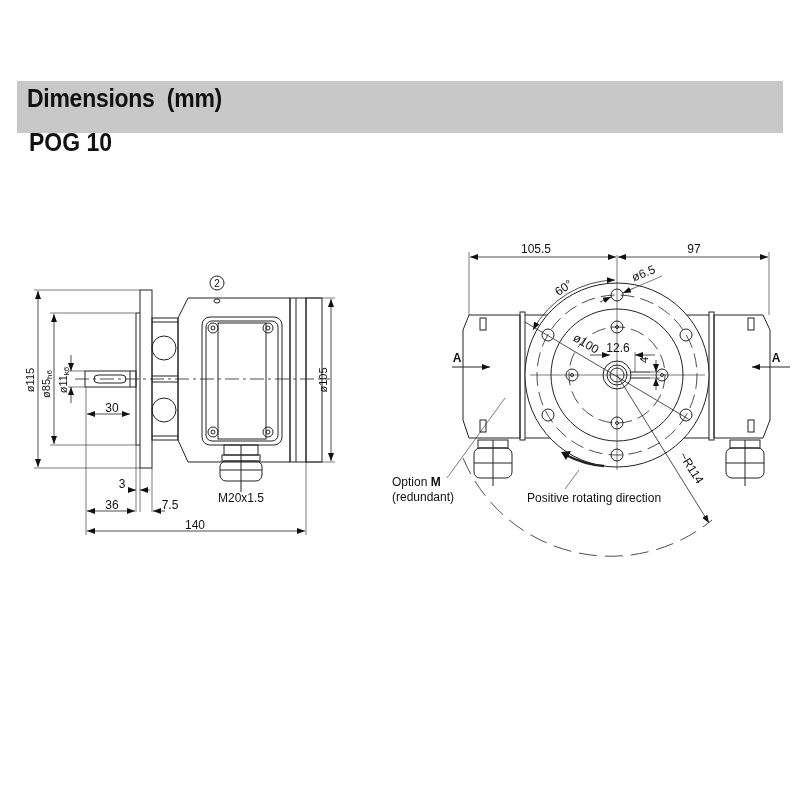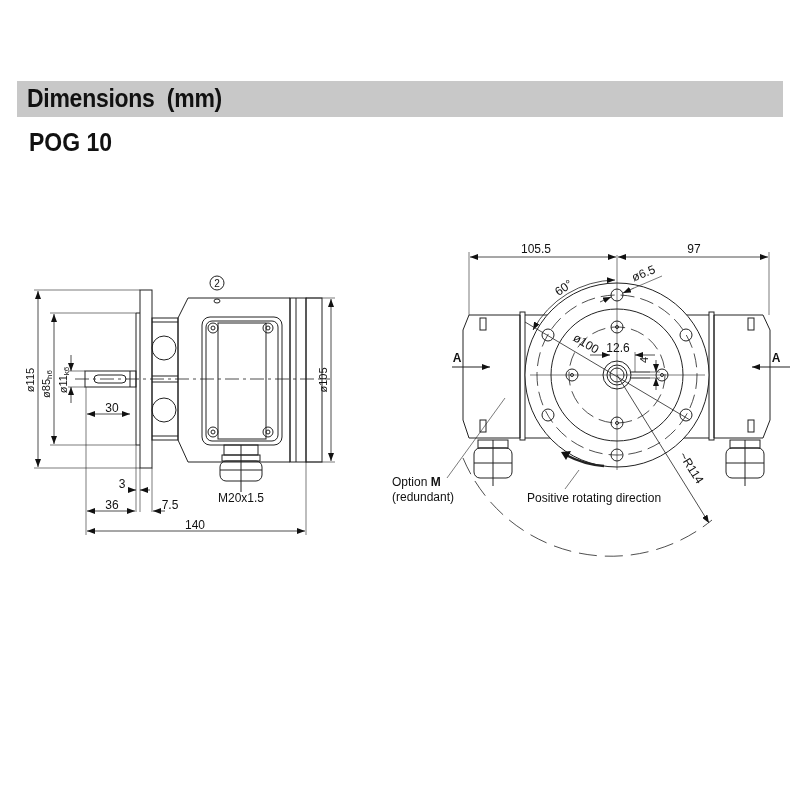--- a/index.html
+++ b/index.html
@@ -1,17 +1,17 @@
 <!DOCTYPE html>
 <html><head>
 <meta charset="utf-8">
 <style>
   html, body { margin: 0; padding: 0; background: #ffffff; }
   body { width: 800px; height: 800px; position: relative; overflow: hidden; font-family: "Liberation Sans", sans-serif; }
-  .header-bar { position: absolute; left: 17px; top: 81px; width: 766px; height: 36px; background: #c8c8c8; }
+  .header-bar { position: absolute; left: 17px; top: 81px; width: 766px; height: 52px; background: #c8c8c8; }
   .header-title { position: absolute; left: 10px; top: 3px; font-size: 25px; font-weight: bold; color: #111; letter-spacing: -0.3px; transform: scaleX(0.92); transform-origin: left; white-space: pre; }
   .model-title { position: absolute; left: 29px; top: 128px; font-size: 25px; font-weight: bold; color: #111; transform: scaleX(0.92); transform-origin: left; }
   svg.drawing { position: absolute; left: 0; top: 0; }
   svg text { font-family: "Liberation Sans", sans-serif; fill: #111; }
 </style>
 </head>
 <body>
 
 <div class="header-bar">
   <div class="header-title">Dimensions  (mm)</div>

